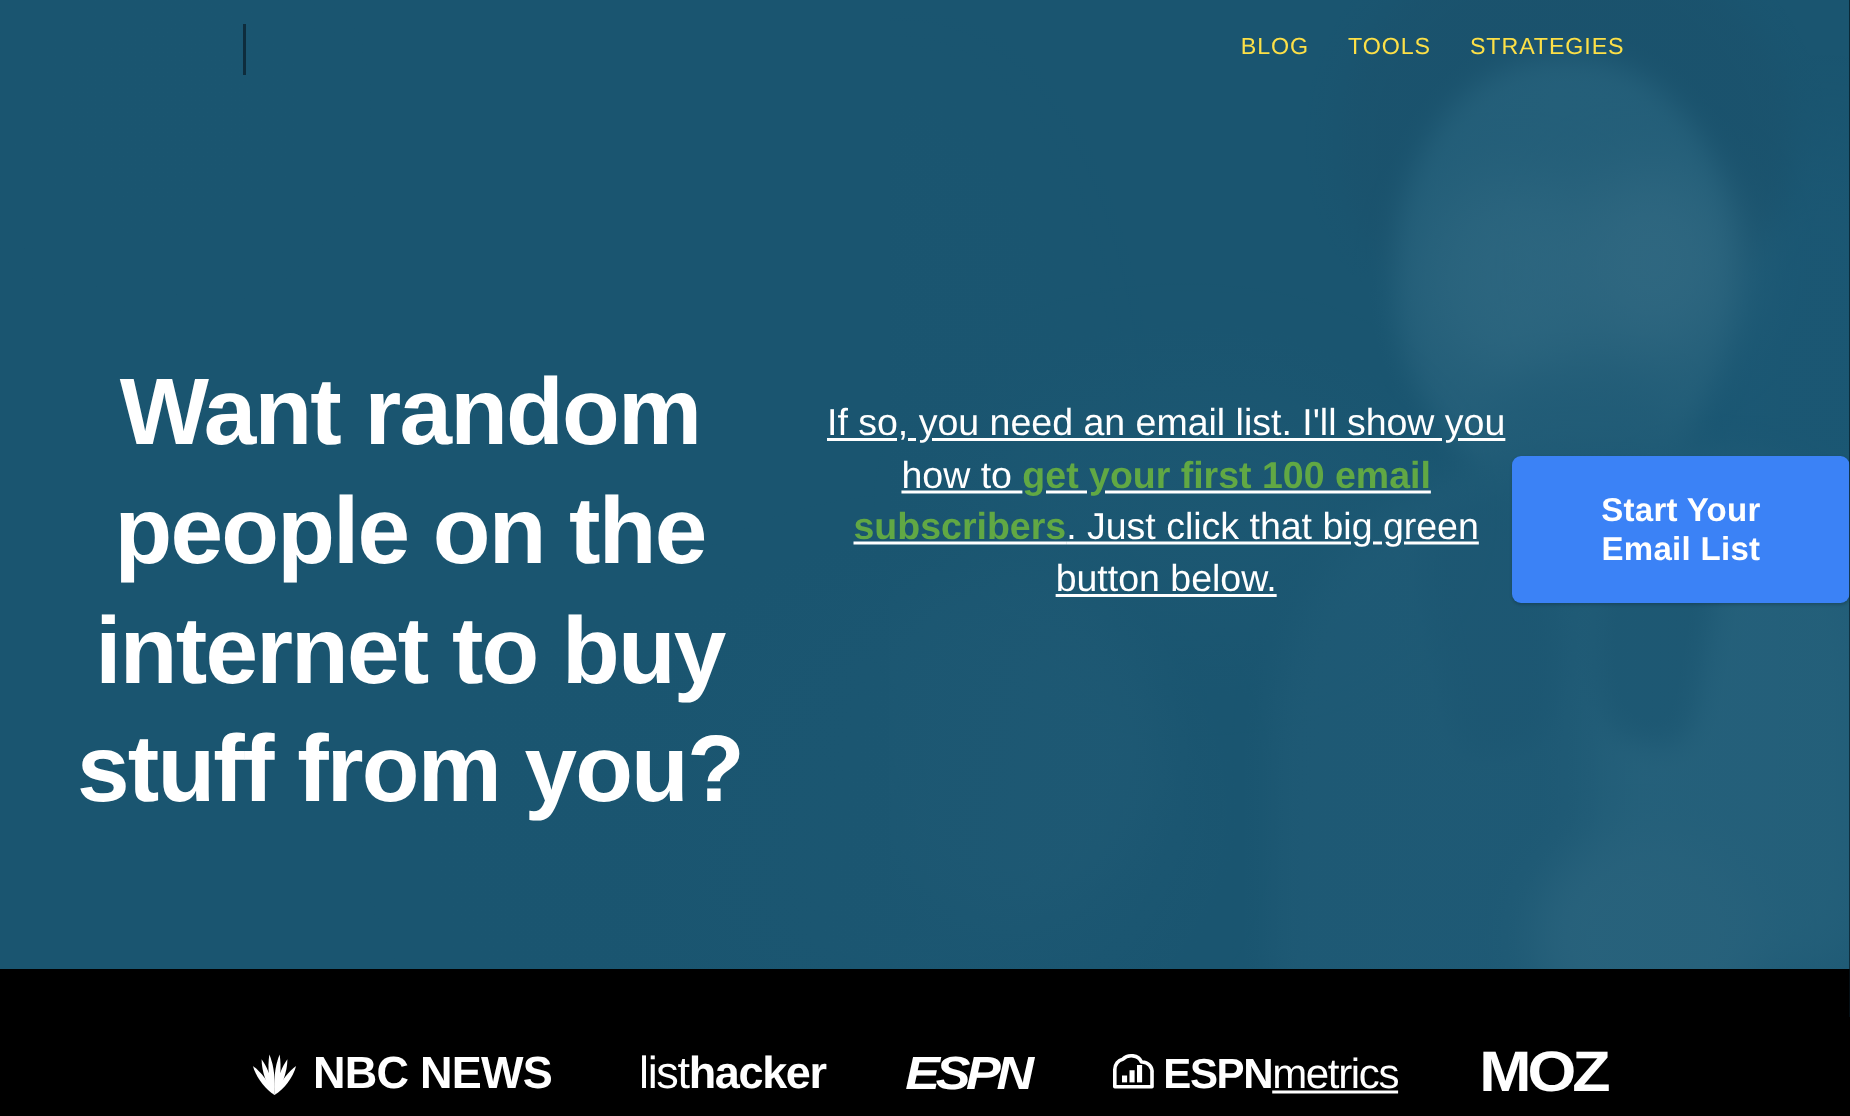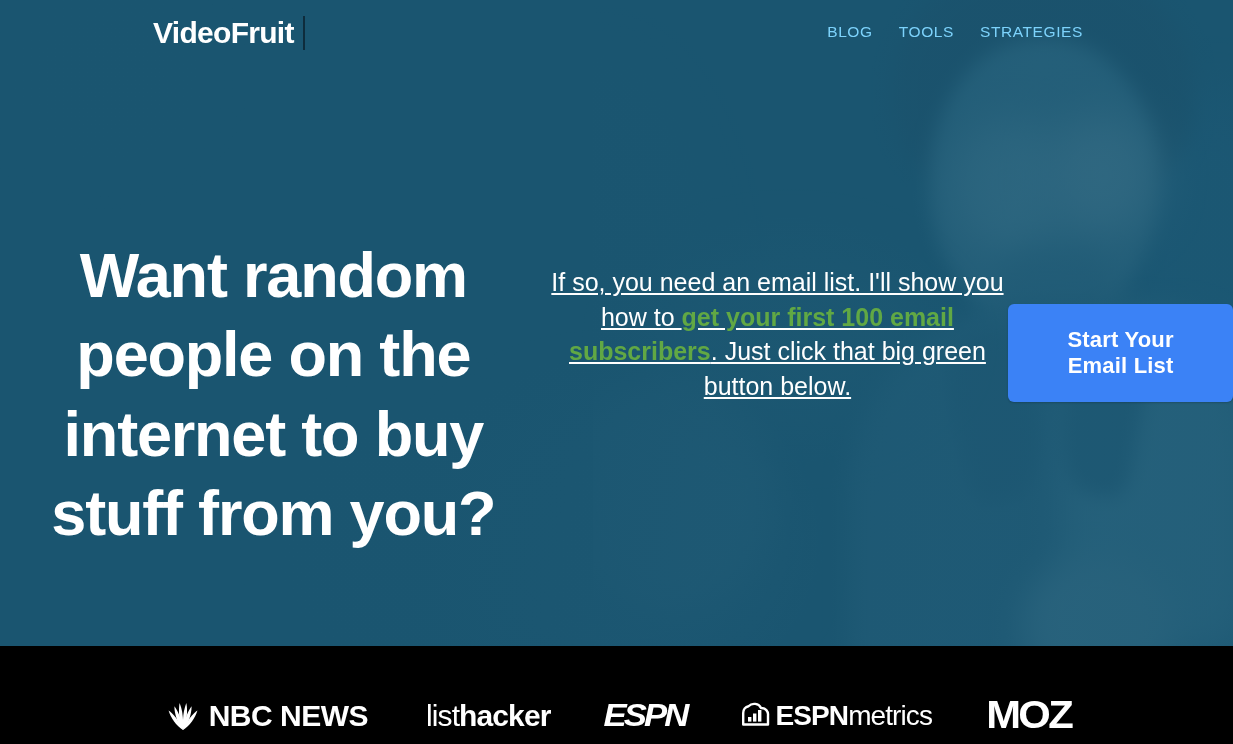--- a/index.html
+++ b/index.html
@@ -175,21 +175,21 @@
     margin-left:9px;
   }
   .nav {
     position:absolute;
     right:150px; top:23px;
     display:flex;
     gap:26px;
     align-items:center;
   }
   .nav a {
-    color:#7dd3fc;
+    color:#fde047;
     font-size:15.5px;
     font-weight:500;
     letter-spacing:0.6px;
     text-decoration:none;
     white-space:nowrap;
   }
 
   
   .hero-inner {
     position:absolute;
@@ -282,21 +282,21 @@
     font-family:"Liberation Sans", sans-serif;
   }
 
   
   .kiss-text {
     font-size:28px;
     letter-spacing:-0.9px;
     margin-left:5px;
   }
   .kiss-text .b { font-weight:bold; }
-  .kiss-text .n { font-weight:400; }
+  .kiss-text .n { font-weight:400;text-decoration:underline; }
 
   
   .moz {
     font-size:38px;
     font-weight:bold;
     letter-spacing:-2.4px;
     transform:scaleX(1.1);
   }
 </style>
 </head>
@@ -322,21 +322,20 @@
 
   <div class="bg-soft soft-a"></div>
   <div class="bg-soft soft-b"></div>
   <div class="bg-soft soft-c"></div>
   <div class="bg-soft soft-d"></div>
 
   <div class="tint"></div>
 
   <div class="topbar">
     <div class="logo-wrap">
-      <span class="logo-text">VideoFruit</span>
       <span class="logo-caret"></span>
     </div>
     <div class="nav">
       <a href="#">BLOG</a>
       <a href="#">TOOLS</a>
       <a href="#">STRATEGIES</a>
     </div>
   </div>
 
   <div class="hero-inner">

